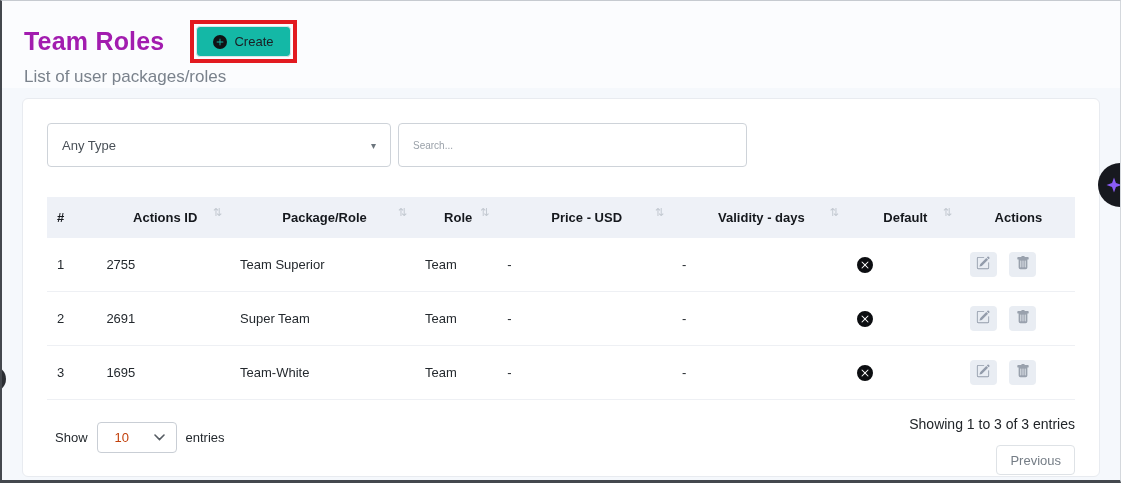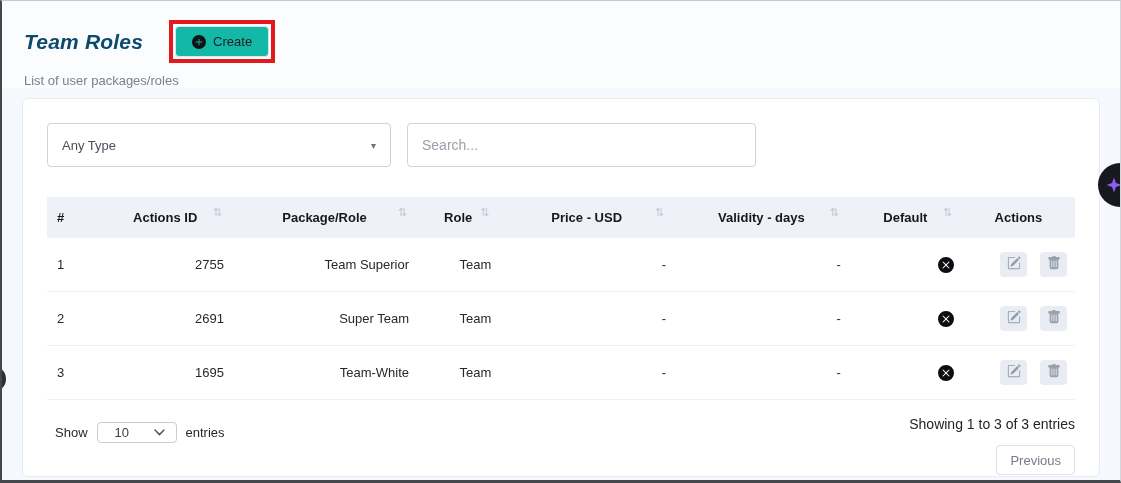--- a/index.html
+++ b/index.html
@@ -16,86 +16,86 @@
     position:absolute; inset:0; pointer-events:none; z-index:50;
     border-left:2px solid #44484e;
     border-bottom:3px solid #44484e;
     border-top:1px solid #c6cad0;
     border-right:1px solid #d4d8dd;
   }
 
   
   .page-header { padding:20px 24px 0 24px; background:#fbfcfe; height:88px; }
   .title-row { display:flex; align-items:center; gap:26px; }
-  .page-title { font-size:21px; font-weight:700; color:#0c4a6e; letter-spacing:.2px;font-style:italic; }
+  .page-title { font-size:25px; font-weight:700; color:#a21caf; letter-spacing:.2px; }
   .create-annotation {
     border:4px solid #e21a20; padding:2px; background:transparent;
   }
   .create-btn {
     display:inline-flex; align-items:center; gap:7px;
     background:#14b8a6; border:1px solid #e0e3e8; border-radius:4px;
     padding:7px 16px; font-size:13px; color:#1b1e23; cursor:pointer;
   }
-  .page-subtitle { margin-top:10px; font-size:13px; color:#7a828c; }
+  .page-subtitle { margin-top:4px; font-size:17px; color:#7a828c; }
 
   
   .content { background:#f5f8fc; height:395px; padding-top:10px; }
   .card {
     width:1078px; margin-left:22px; background:#ffffff;
     border:1px solid #e8ebf0; border-radius:6px;
     padding:24px 24px 20px 24px; height:379px;
   }
 
   
-  .filter-row { display:flex; gap:16px; }
+  .filter-row { display:flex; gap:7px; }
   .type-select {
     width:344px; height:44px; border:1px solid #ced3d9; border-radius:4px;
     display:flex; align-items:center; justify-content:space-between;
     padding:0 14px; font-size:13px; color:#495057; background:#fff; cursor:pointer;
   }
   .type-caret { font-size:10px; color:#6c757d; }
   .search-input {
     width:349px; height:44px; border:1px solid #ced3d9; border-radius:4px;
-    padding:0 14px; font-size:14px; color:#a21caf; outline:none;
+    padding:0 14px; font-size:10px; color:#a21caf; outline:none;
     font-family:inherit;
   }
   .search-input::placeholder { color:#9aa1a9; }
 
   
   table { width:100%; border-collapse:collapse; margin-top:30px; table-layout:fixed; }
   thead th {
     background:#eef1f7; font-size:13px; font-weight:700; color:#15181d;
     padding:12px 8px; text-align:center; position:relative; height:41px;
   }
   thead th.col-idx { text-align:left; padding-left:10px; width:5%; }
   .col-pkgid{width:13%;} .col-role{width:18%;} .col-type{width:8%;}
   .col-price{width:17%;} .col-validity{width:17%;} .col-default{width:11%;text-align:center;} .col-actions{width:11%;}
   .sort-icon {
     position:absolute; right:10px; top:9px; font-size:11px; color:#c2c8d0; font-weight:400;
   }
   tbody td {
-    font-size:13px; color:#24292e; text-align:right; padding:14px 8px;
+    font-size:13px; color:#24292e; text-align:left; padding:14px 8px;
     border-bottom:1px solid #eef0f4; height:46px;
   }
   tbody td.cell-idx { text-align:left; padding-left:10px; }
   .icon-btn {
     display:inline-flex; align-items:center; justify-content:center;
     width:27px; height:25px; background:#e9edf3; border:none; border-radius:4px;
     cursor:pointer; vertical-align:middle;
   }
   .icon-btn + .icon-btn { margin-left:9px; }
   .default-icon svg { vertical-align:middle; }
 
   
   .card-footer { display:flex; justify-content:space-between; align-items:flex-start; margin-top:16px; }
   .show-entries { display:flex; align-items:center; gap:9px; font-size:13px; color:#24292e; padding-top:6px;margin-left:8px; }
   .page-size-select {
-    width:80px; height:21px; border:1px solid #c9ced5; border-radius:4px;
+    width:80px; height:31px; border:1px solid #c9ced5; border-radius:4px;
     display:flex; align-items:center; justify-content:space-between;
-    padding:0 11px 0 17px; font-size:13px; color:#404040; background:#fff; cursor:pointer;
+    padding:0 11px 0 17px; font-size:13px; color:#c2410c; background:#fff; cursor:pointer;
   }
   .footer-right { display:flex; flex-direction:column; align-items:flex-end; gap:13px; }
   .entries-summary { font-size:14px; color:#212529; }
   .pagination { display:flex; gap:6px;flex-direction:column; }
   .page-btn {
     height:30px; background:#fff; border:1px solid #dee2e6; border-radius:4px;
     font-size:13px; color:#757d86; padding:0 13px; cursor:pointer;
     display:flex; align-items:center; justify-content:center; font-family:inherit;
   }
   .page-btn.active {

